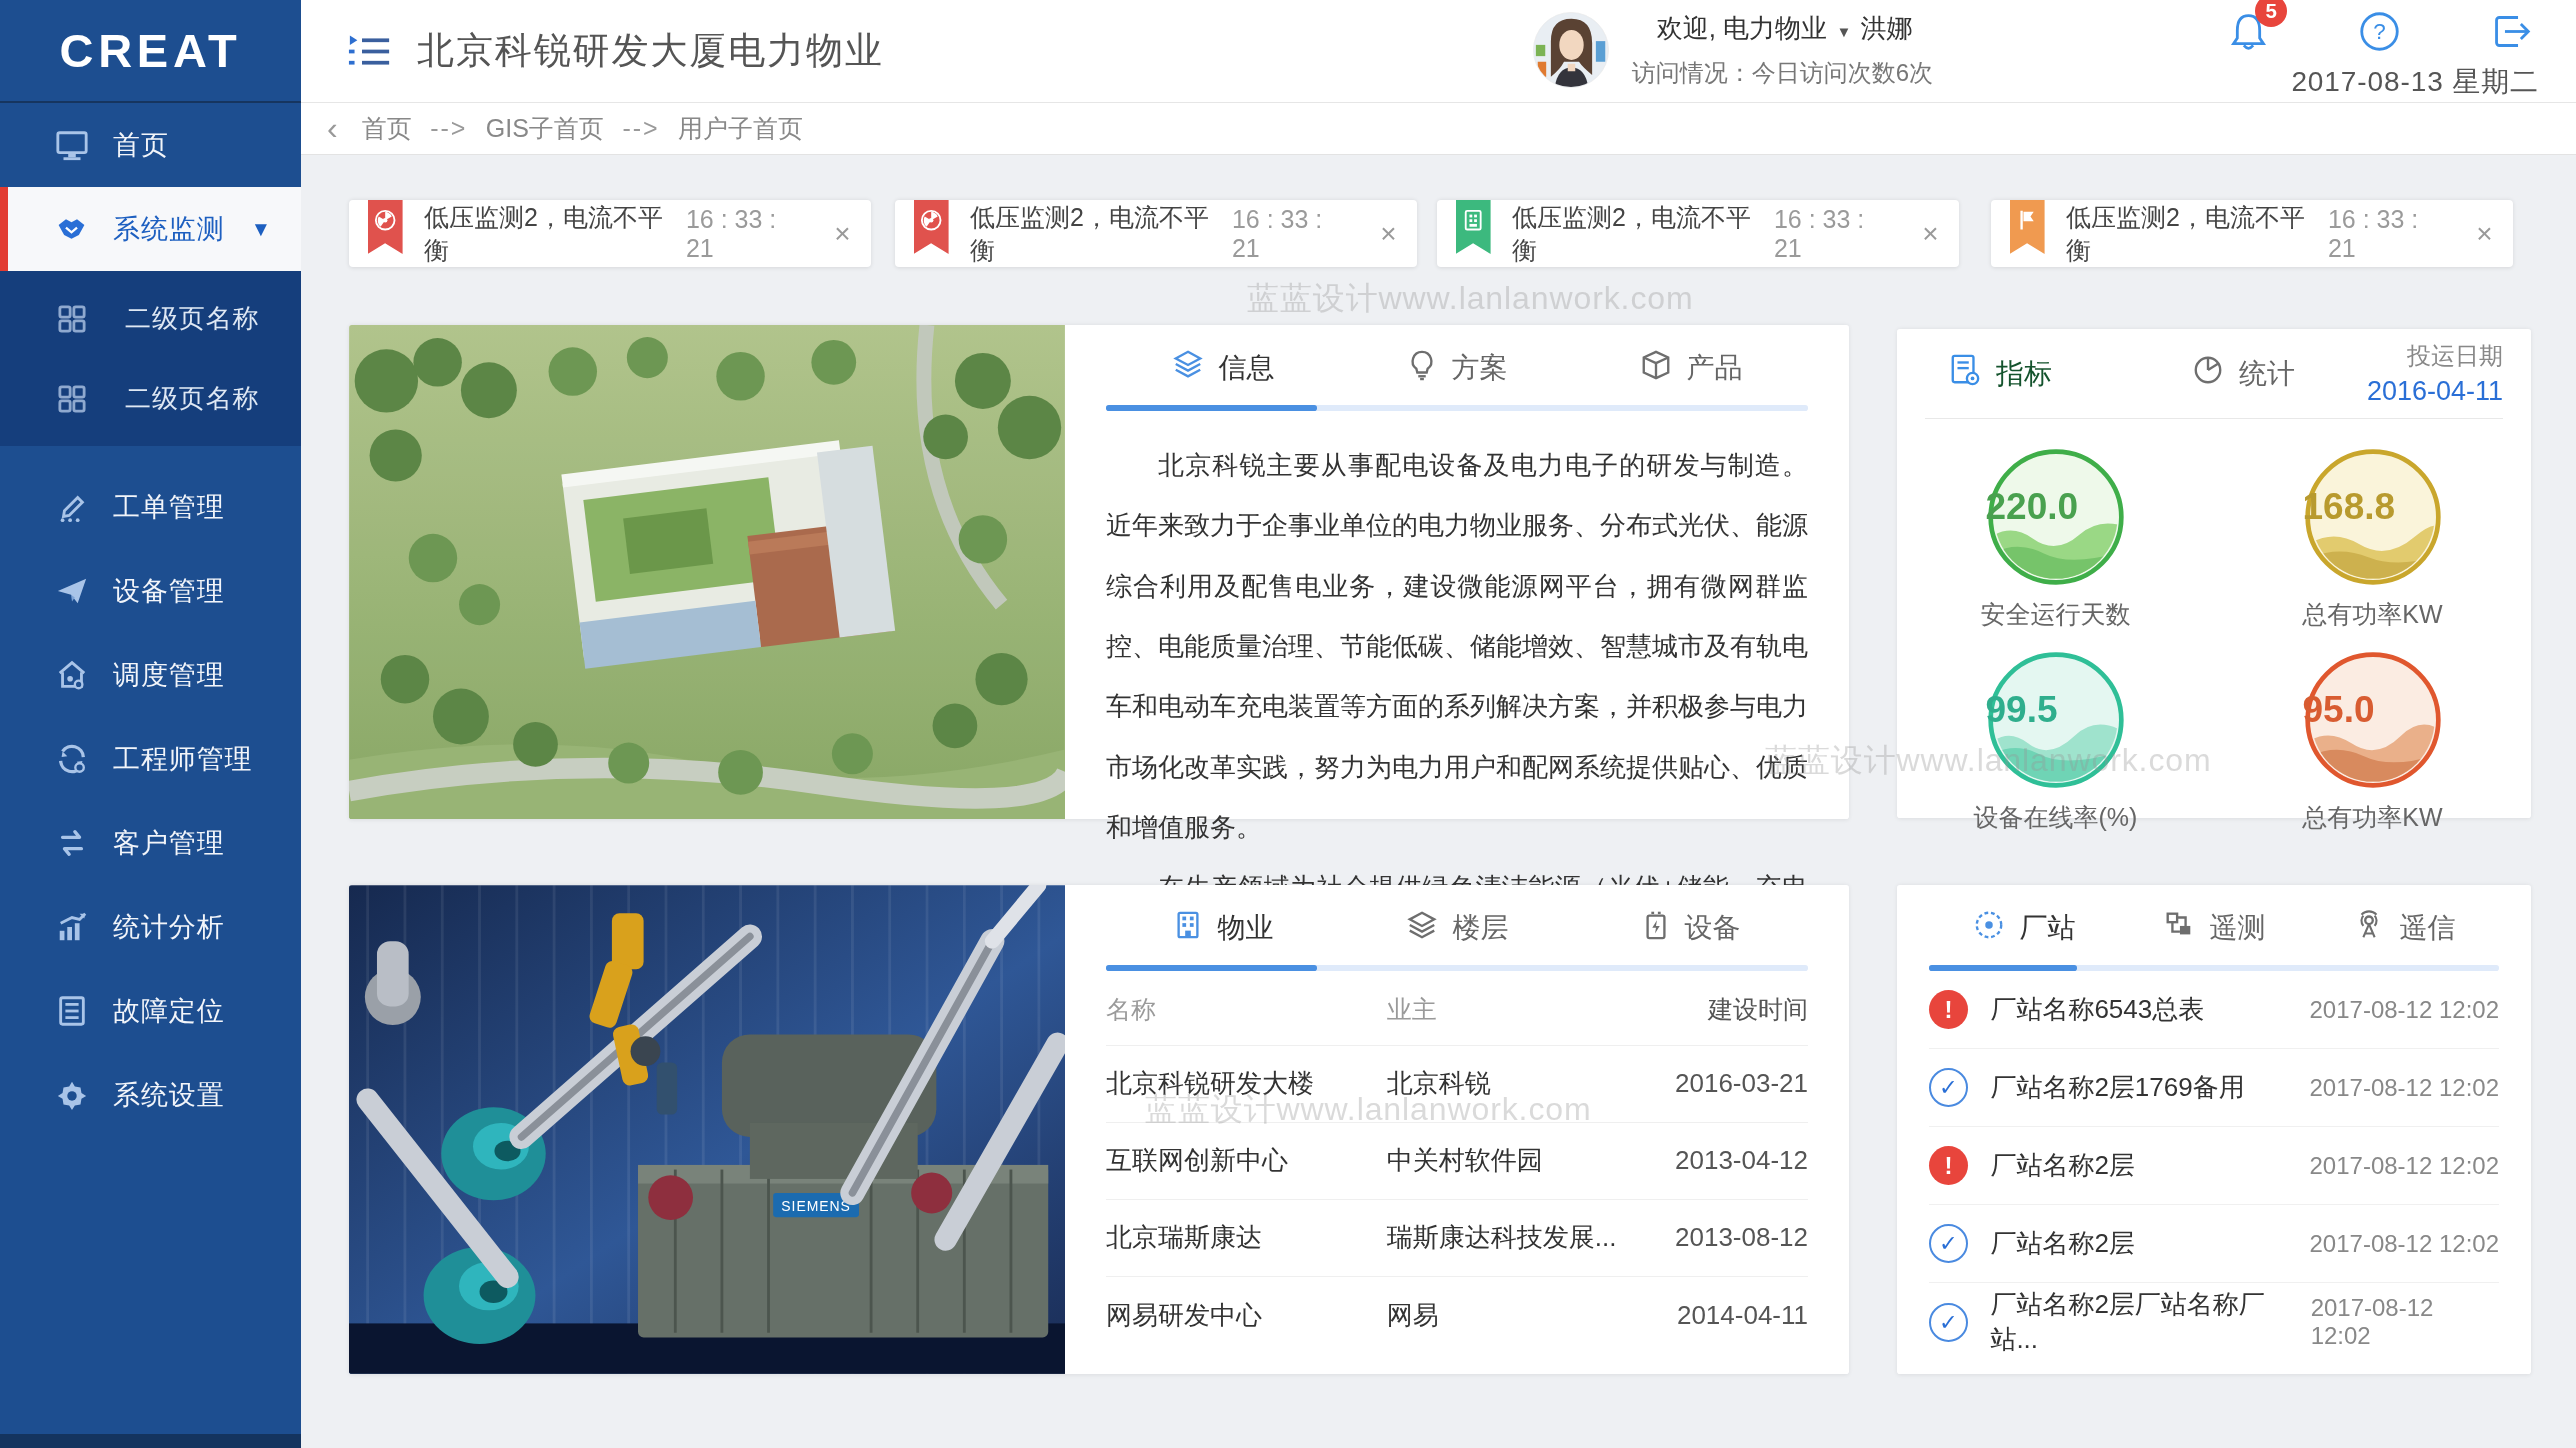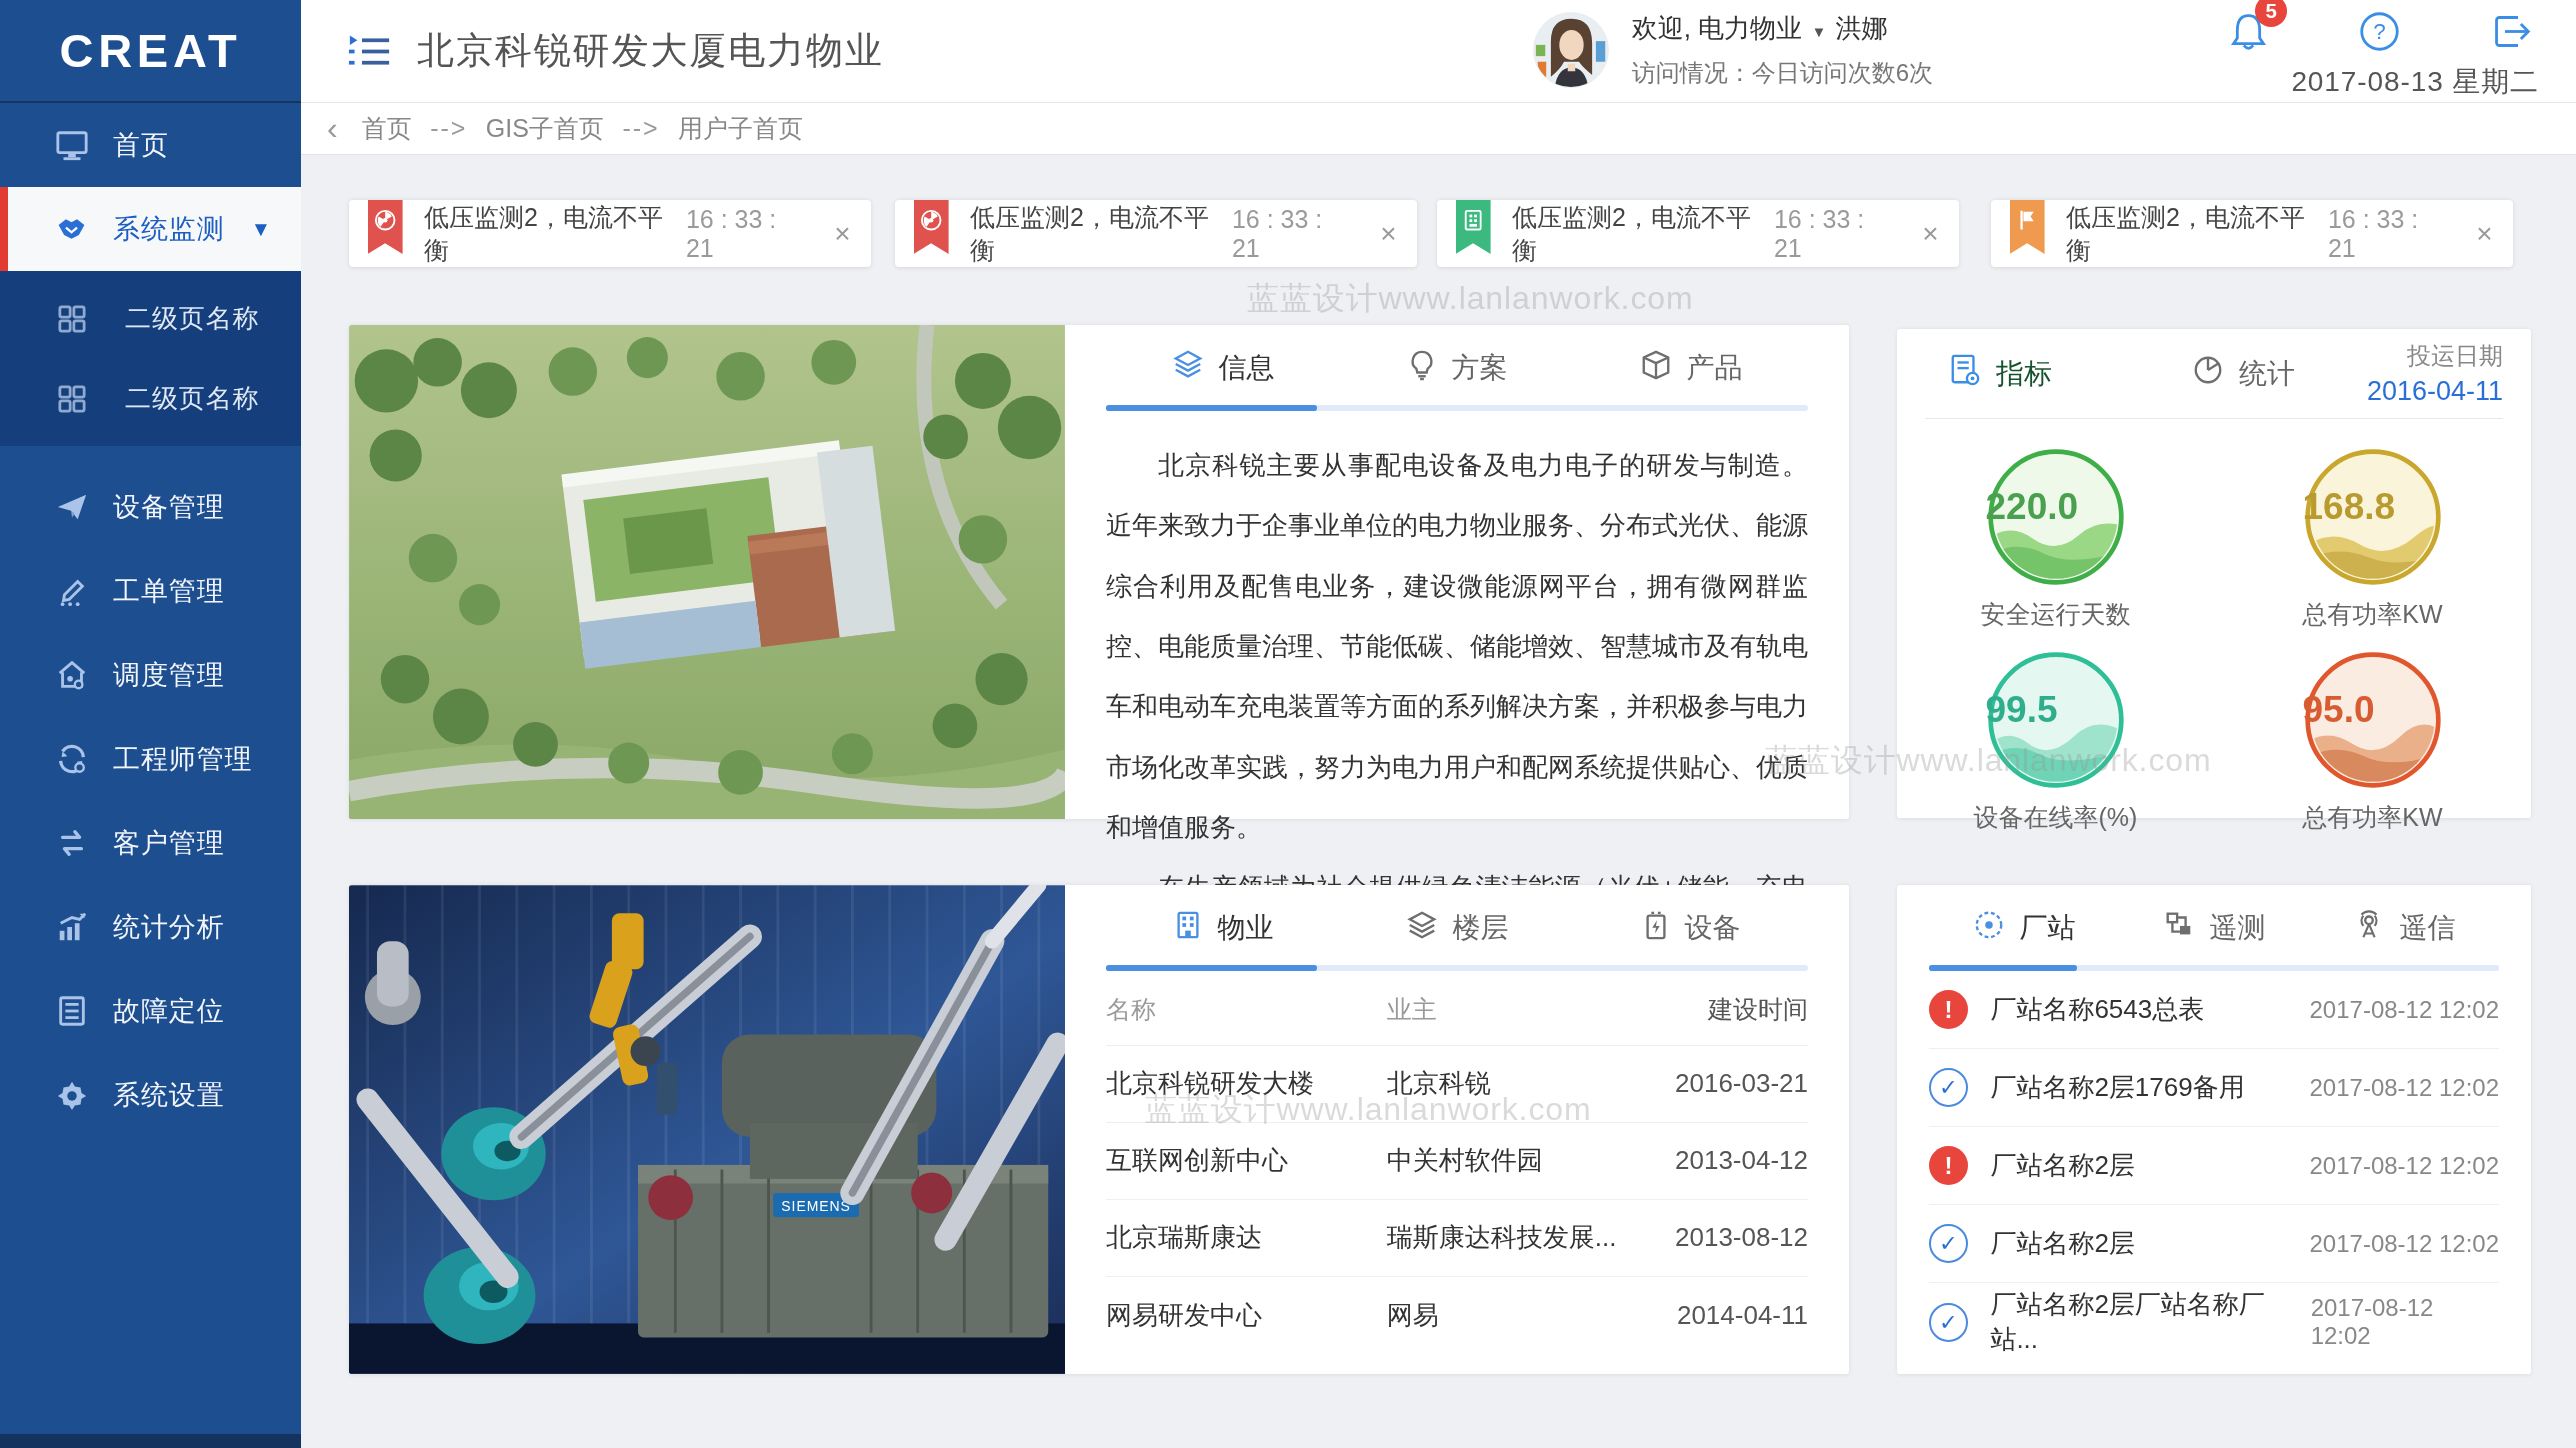--- a/index.html
+++ b/index.html
@@ -22,21 +22,21 @@
   .submenu .nlabel { font-size:26px; color:#dfe8f4;margin-left:36px; }
   .side-bottom { position:absolute; bottom:0; left:0; width:100%; height:15px; background:#14345f; }
 
   
   .header { position:absolute; left:301px; top:0; right:0; height:103px; background:#fff; border-bottom:0.9px solid #e6e6e6; z-index:4; }
   .hamburger { position:absolute; left:45px; top:30px; cursor:pointer; }
   .page-title { position:absolute; left:116px; top:26px; font-size:37px; color:#555; letter-spacing:1.9px; }
   .huser { position:absolute; right:643px; top:11.2px; display:flex; align-items:center; cursor:pointer; }
   .avatar { width:76px; height:76px; border-radius:50%; overflow:hidden; border:1.9px solid #eee; background:#dfe7f0; }
   .hwelcome { margin-left:22.4px; }
-  .hw1 { font-size:26px; color:#333; }
+  .hw1 { font-size:26px; color:#333;margin-left:25px; }
   .hw1 .chev { font-size:15px; color:#555; margin:0 9.3px; }
   .hw2 { font-size:24px; color:#777; margin-top:11.2px; }
   .hright { position:absolute; right:37px; top:9.3px; width:317px; }
   .hicons { display:flex; justify-content:space-between; align-items:center; padding:0 5.6px; height:48px; }
   .hicon { position:relative; cursor:pointer; }
   .badge { position:absolute; top:-15px; right:-18.6px; width:32px; height:32px; background:#e8453c; border-radius:50%;
            color:#fff; font-size:20.5px; display:flex; align-items:center; justify-content:center; font-weight:bold; }
   .hdate { margin-top:5.6px; text-align:right; font-size:28px; color:#555; letter-spacing:0.9px; }
 
   
@@ -157,36 +157,36 @@
       </span>
       <span class="nlabel">二级页名称</span>
     </div>
   </div>
 
   <div style="height:18.6px"></div>
 
   <div class="nav-item">
     <span class="nicon">
       <svg width="34" height="34" viewBox="0 0 36 36">
-          <path d="M3 18 L33 5 L24 31 L17 22 Z" fill="#a9c4e8"></path>
-          <path d="M17 22 L18 29 L21 25" fill="#7da3d6"></path>
-        </svg>
-    </span>
-    <span class="nlabel">设备管理</span>
-  </div>
-  <div class="nav-item">
-    <span class="nicon">
-      <svg width="34" height="34" viewBox="0 0 36 36">
           <path d="M10 22 L24 8 L29 13 L15 27 L9 28 Z" fill="none" stroke="#a9c4e8" stroke-width="3"></path>
           <circle cx="8" cy="32" r="2" fill="#a9c4e8"></circle>
           <circle cx="16" cy="32" r="2" fill="#a9c4e8"></circle>
           <circle cx="24" cy="32" r="2" fill="#a9c4e8"></circle>
         </svg>
     </span>
     <span class="nlabel">工单管理</span>
+  </div>
+  <div class="nav-item">
+    <span class="nicon">
+      <svg width="34" height="34" viewBox="0 0 36 36">
+          <path d="M3 18 L33 5 L24 31 L17 22 Z" fill="#a9c4e8"></path>
+          <path d="M17 22 L18 29 L21 25" fill="#7da3d6"></path>
+        </svg>
+    </span>
+    <span class="nlabel">设备管理</span>
   </div>
   <div class="nav-item">
     <span class="nicon">
       <svg width="34" height="34" viewBox="0 0 36 36">
           <path d="M5 16 L18 5 L31 16" fill="none" stroke="#a9c4e8" stroke-width="3"></path>
           <path d="M8 15 V30 H28 V15" fill="none" stroke="#a9c4e8" stroke-width="3"></path>
           <circle cx="16" cy="22" r="3" fill="#a9c4e8"></circle>
           <circle cx="25" cy="28" r="4" fill="#1d4e90" stroke="#a9c4e8" stroke-width="2.5"></circle>
         </svg>
     </span>

